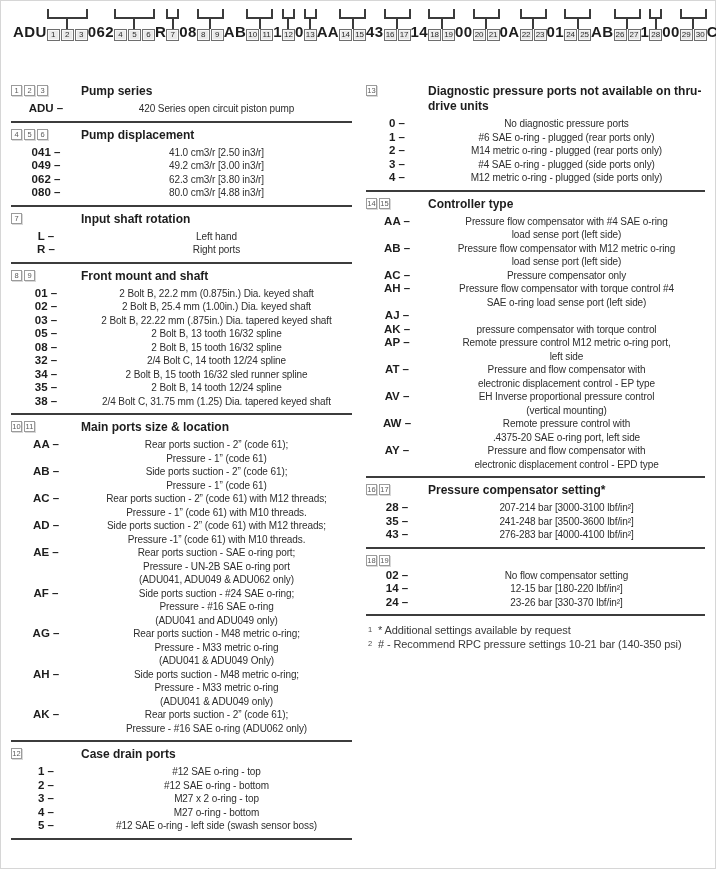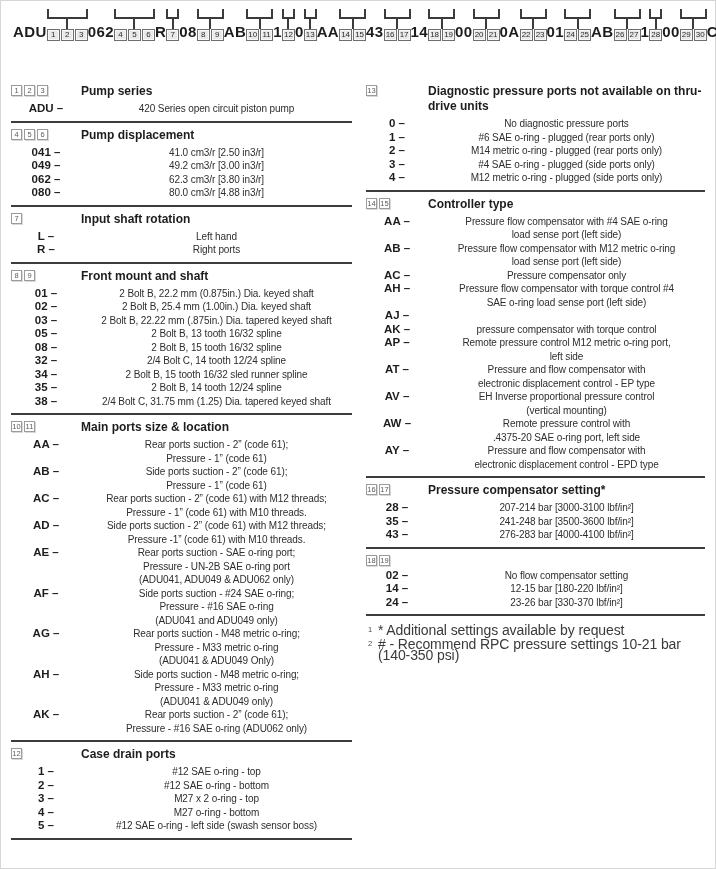--- a/index.html
+++ b/index.html
@@ -66,21 +66,21 @@
     white-space:nowrap;
   }
   .edesc{
     font-size:10px;line-height:13.5px;color:#2e2e2e;
     white-space:pre-line;letter-spacing:-0.1px;
   }
   
   .footnotes{margin-top:9px;padding-left:2px;}
   .footnote{display:flex;align-items:flex-start;margin-bottom:3px;}
   .fn-sup{font-size:7.5px;line-height:10px;color:#4a4a4a;width:10px;flex:none;}
-  .fn-text{font-size:14px;line-height:11px;color:#3a3a3a;letter-spacing:-0.1px;}
+  .fn-text{font-size:11px;line-height:11px;color:#3a3a3a;letter-spacing:-0.1px;}
 </style>
 </head>
 <body>
 
 <div class="page">
   <div class="code-header" id="code-header">
       <div class="code-group">
         <div class="code">ADU</div>
         <div class="code-sub">
           <div class="bracket"></div>

